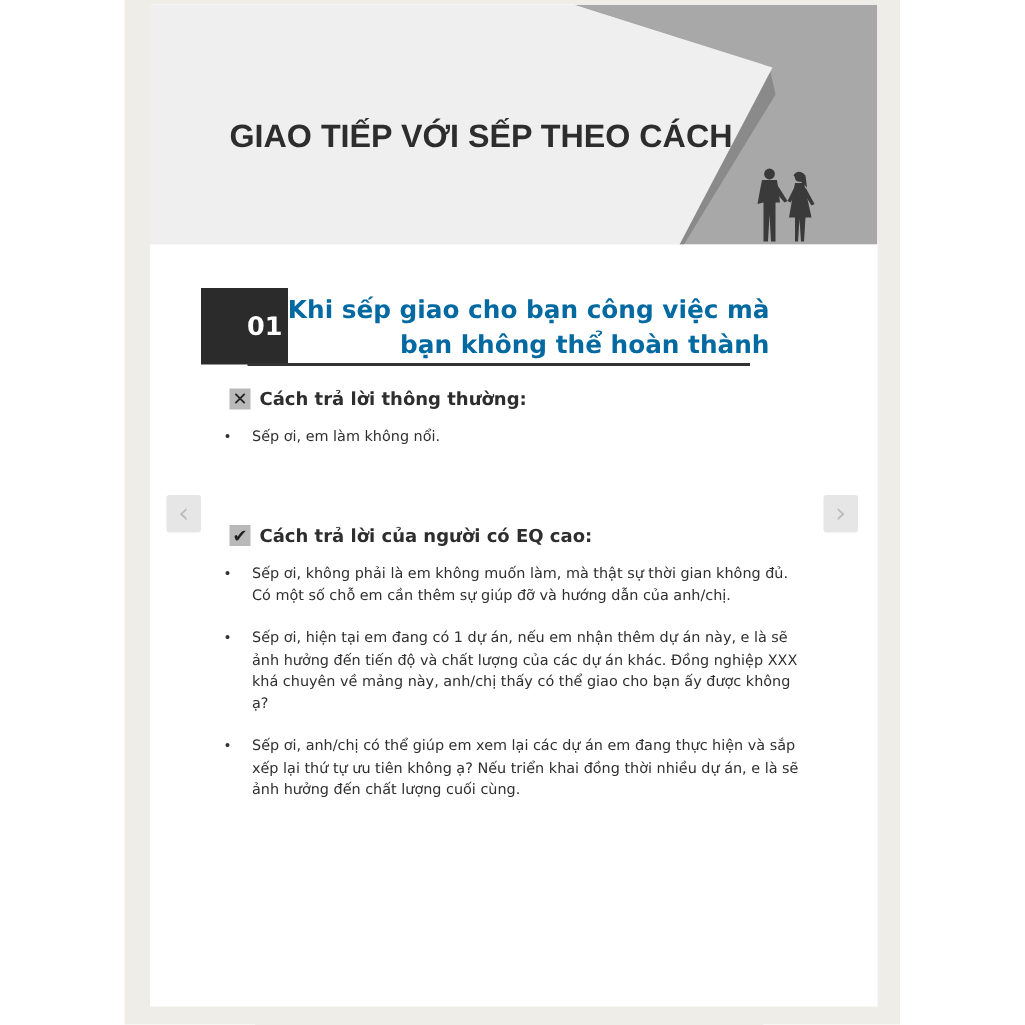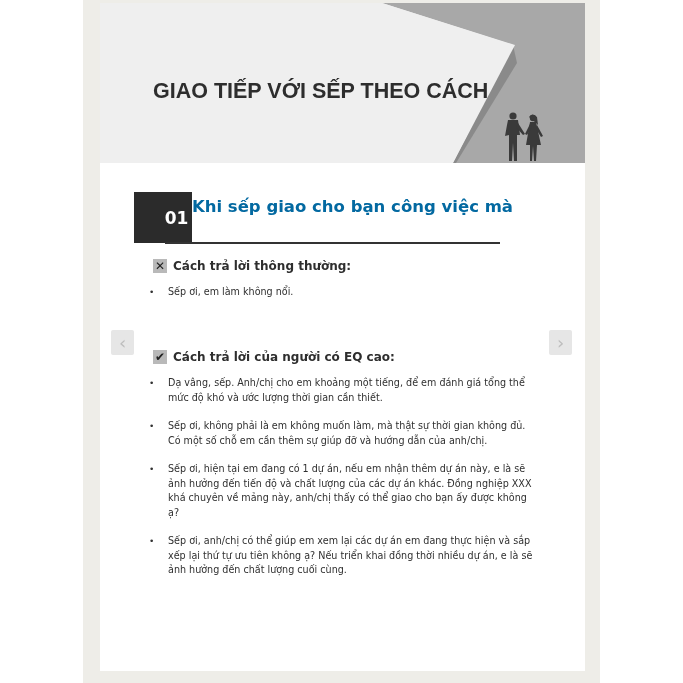--- a/index.html
+++ b/index.html
@@ -93,37 +93,37 @@
       </g>
     </svg>
     <div class="title">
       <span>GIAO TIẾP VỚI SẾP THEO CÁCH</span>
     </div>
   </div>
 
   <div class="sec-num">01</div>
   <div class="sec-title">
     <span>Khi sếp giao cho bạn công việc mà</span>
+    <span>bạn không thể hoàn thành</span>
   </div>
   <div class="sec-rule"></div>
 
   <div class="sub" style="top:256px;">
     <span class="box">✕</span>
     <span>Cách trả lời thông thường:</span>
   </div>
   <ul class="bullets" style="top:282px;">
     <li>Sếp ơi, em làm không nổi.</li>
   </ul>
 
   <div class="sub" style="top:347px;">
     <span class="box">✔</span>
     <span>Cách trả lời của người có EQ cao:</span>
   </div>
   <ul class="bullets" style="top:373px;">
-    <li>Dạ vâng, sếp. Anh/chị cho em khoảng một tiếng, để em đánh giá tổng thể mức độ khó và ước lượng thời gian cần thiết.</li>
     <li>Sếp ơi, không phải là em không muốn làm, mà thật sự thời gian không đủ. Có một số chỗ em cần thêm sự giúp đỡ và hướng dẫn của anh/chị.</li>
     <li>Sếp ơi, hiện tại em đang có 1 dự án, nếu em nhận thêm dự án này, e là sẽ ảnh hưởng đến tiến độ và chất lượng của các dự án khác. Đồng nghiệp XXX khá chuyên về mảng này, anh/chị thấy có thể giao cho bạn ấy được không ạ?</li>
     <li>Sếp ơi, anh/chị có thể giúp em xem lại các dự án em đang thực hiện và sắp xếp lại thứ tự ưu tiên không ạ? Nếu triển khai đồng thời nhiều dự án, e là sẽ ảnh hưởng đến chất lượng cuối cùng.</li>
   </ul>
 </div>
 
 <div class="nav-btn nav-prev">
   <span>‹</span>
 </div>
 <div class="nav-btn nav-next">

